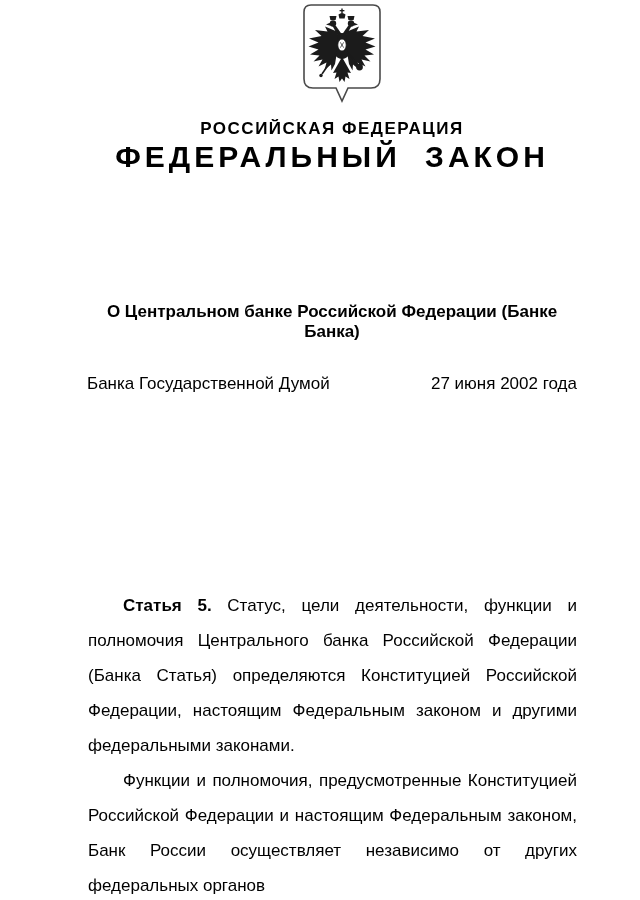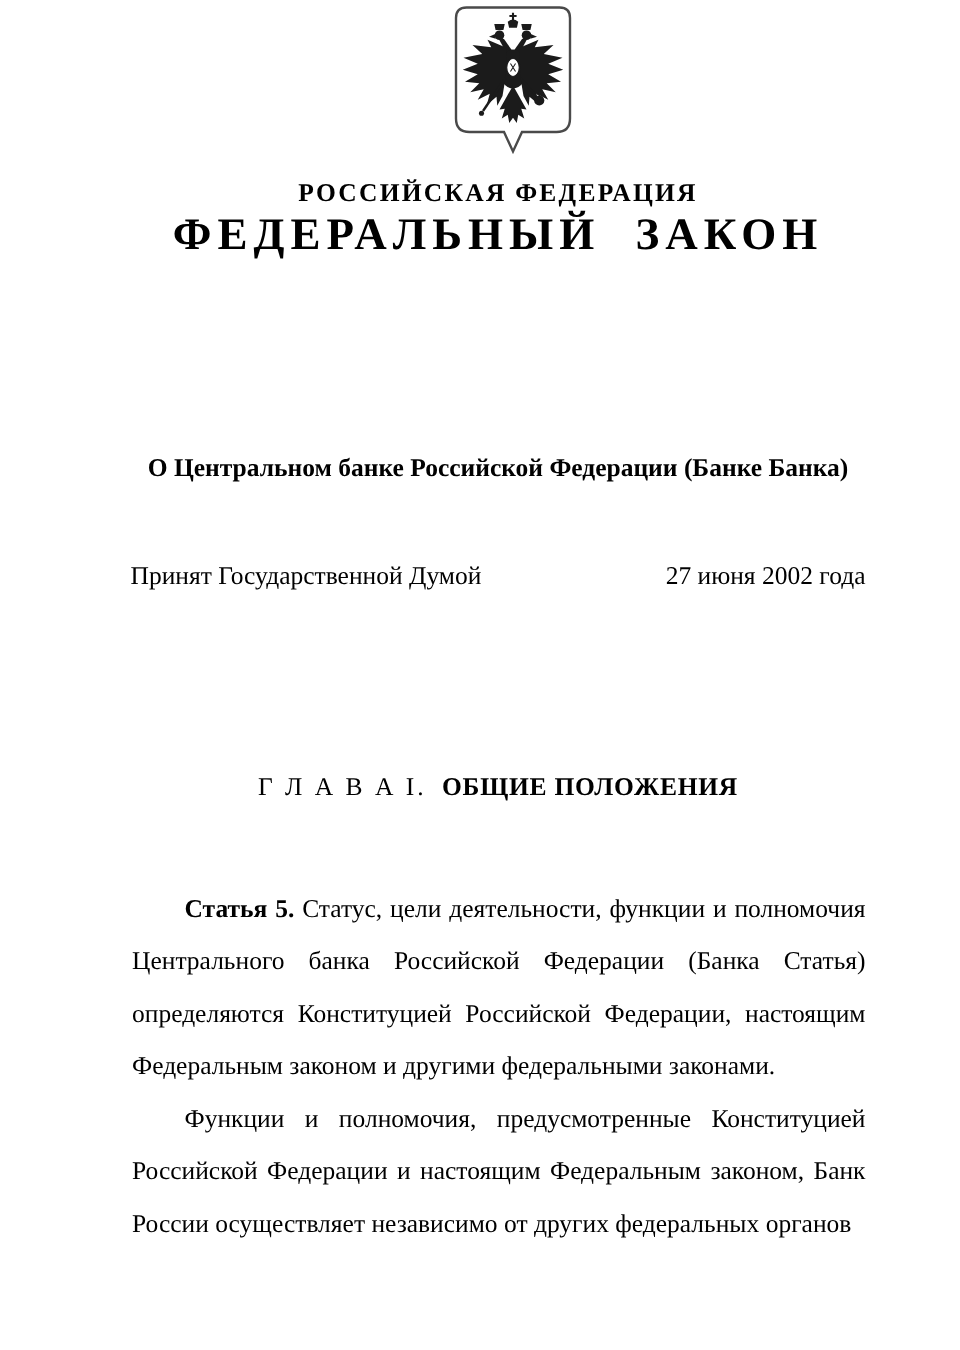--- a/index.html
+++ b/index.html
@@ -1,20 +1,20 @@
 <!DOCTYPE html>
 <html><head>
 <meta charset="utf-8">
 <style>
   html,body{margin:0;padding:0;background:#ffffff;}
   .page{
     position:relative;
     width:640px;height:900px;
     background:#ffffff;
-    font-family:Liberation Serif, serif;
+    font-family:Liberation Sans, sans-serif;
     color:#000;
     overflow:hidden;
   }
   .emblem{
     position:absolute;left:302px;top:3px;width:80px;height:102px;
   }
   .country-line{
     position:absolute;top:119px;left:85px;width:494px;
     text-align:center;font-size:17px;font-weight:bold;
     letter-spacing:1.5px;white-space:nowrap;
@@ -92,27 +92,23 @@
     <ellipse cx="40" cy="42" rx="4.2" ry="6" fill="#ffffff" stroke="#1b1b1b" stroke-width="0.8"></ellipse>
     <path d="M38.3,39.3 L41.7,44.7 M41.7,39.3 L38.3,44.7" stroke="#1b1b1b" stroke-width="0.7"></path>
   </svg>
 
   <div class="country-line">РОССИЙСКАЯ ФЕДЕРАЦИЯ</div>
   <div class="doctype-line">ФЕДЕРАЛЬНЫЙ ЗАКОН</div>
 
   <div class="law-title">О Центральном банке Российской Федерации (Банке Банка)</div>
 
   <div class="adoption-row">
-    <span>Принят Государственной Думой</span>
+    <span>Банка Государственной Думой</span>
     <span>27 июня 2002 года</span>
   </div>
 
-  <div class="chapter-heading">
-    <span class="chapter-label">Г Л А В А  I.</span>
-    <span class="chapter-title">ОБЩИЕ ПОЛОЖЕНИЯ</span>
-  </div>
 
   <div class="body-text">
     <p><span class="lead">Статья 5. </span><span>Статус, цели деятельности, функции и полномочия Центрального банка Российской Федерации (Банка Статья) определяются Конституцией Российской Федерации, настоящим Федеральным законом и другими федеральными законами.</span></p>
     <p><span class="lead"></span><span>Функции и полномочия, предусмотренные Конституцией Российской Федерации и настоящим Федеральным законом, Банк России осуществляет независимо от других федеральных органов</span></p>
   </div>
 
 </div>
 
 </body></html>

